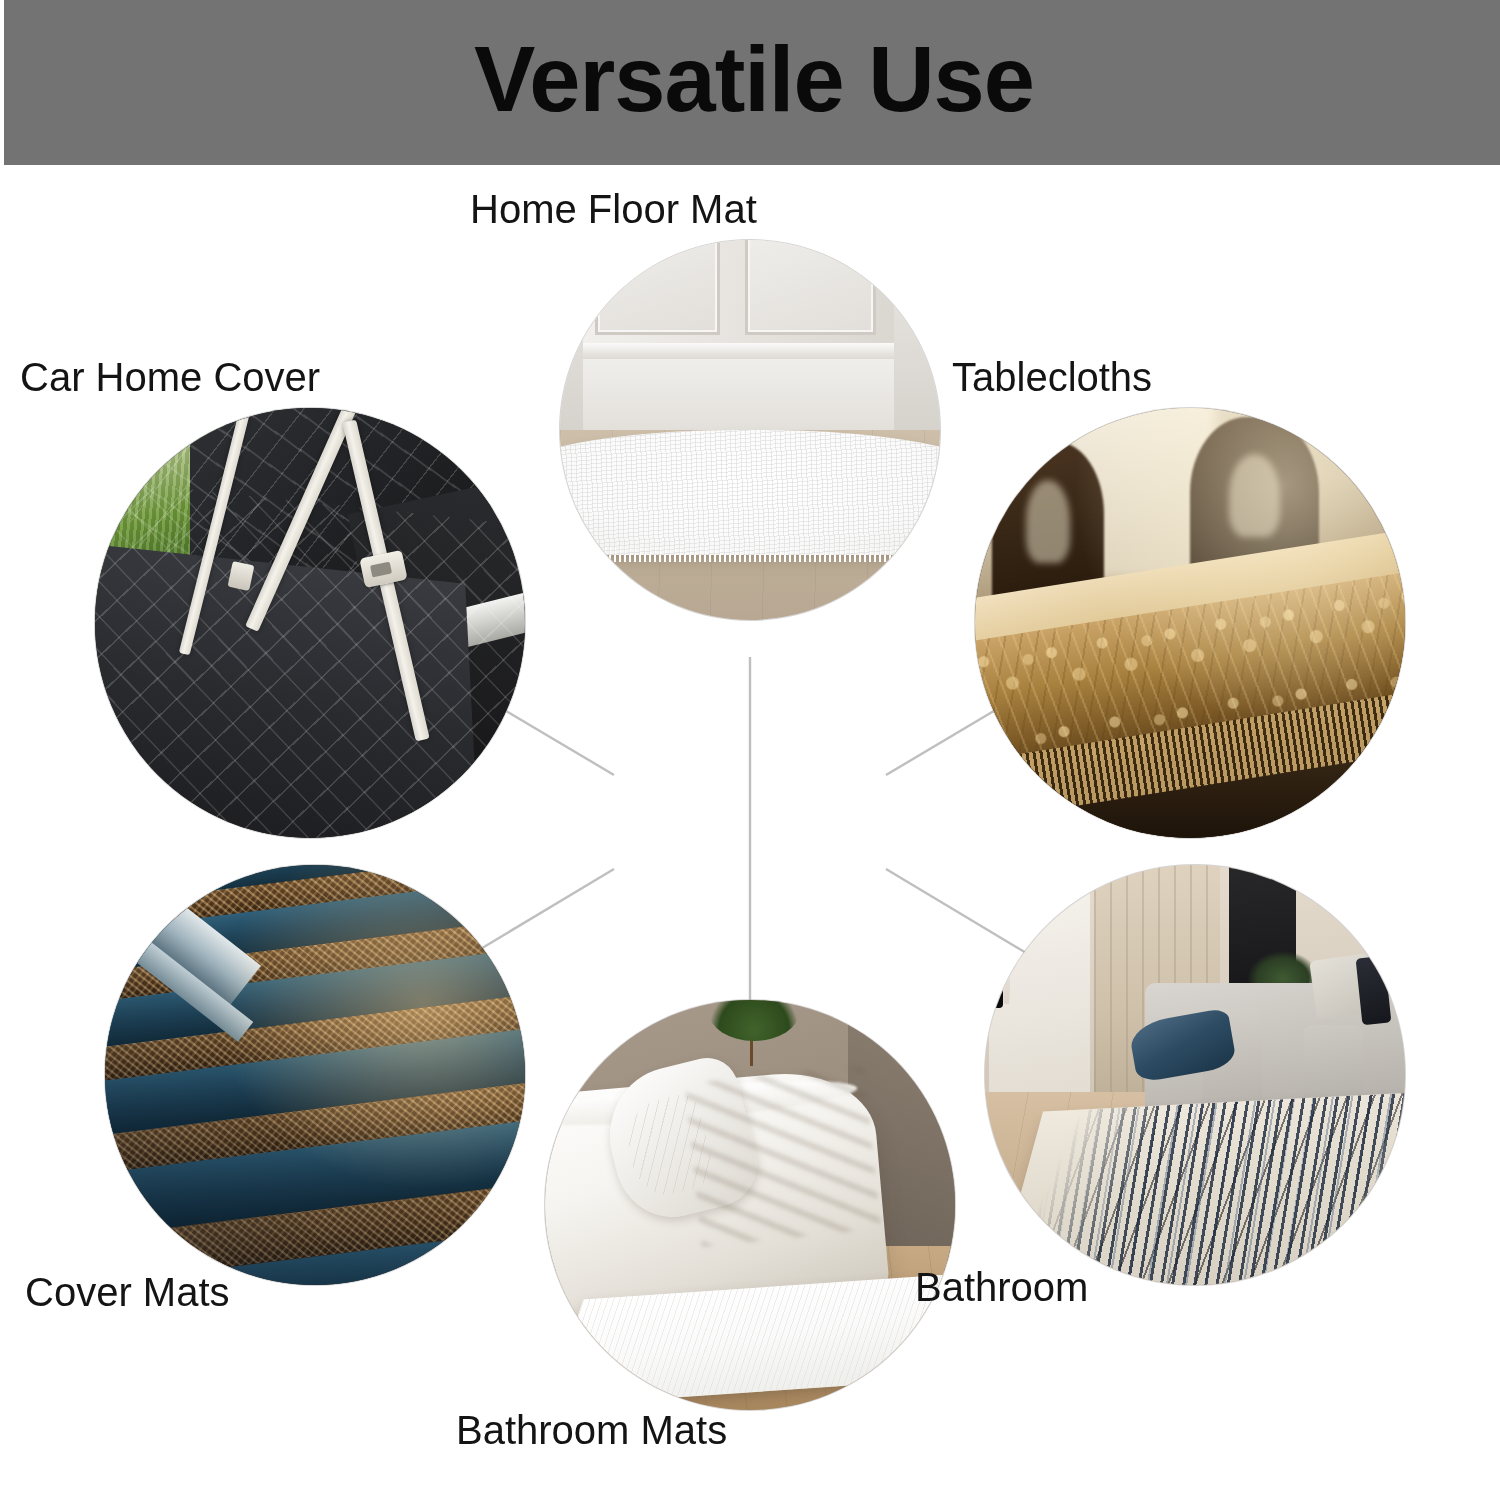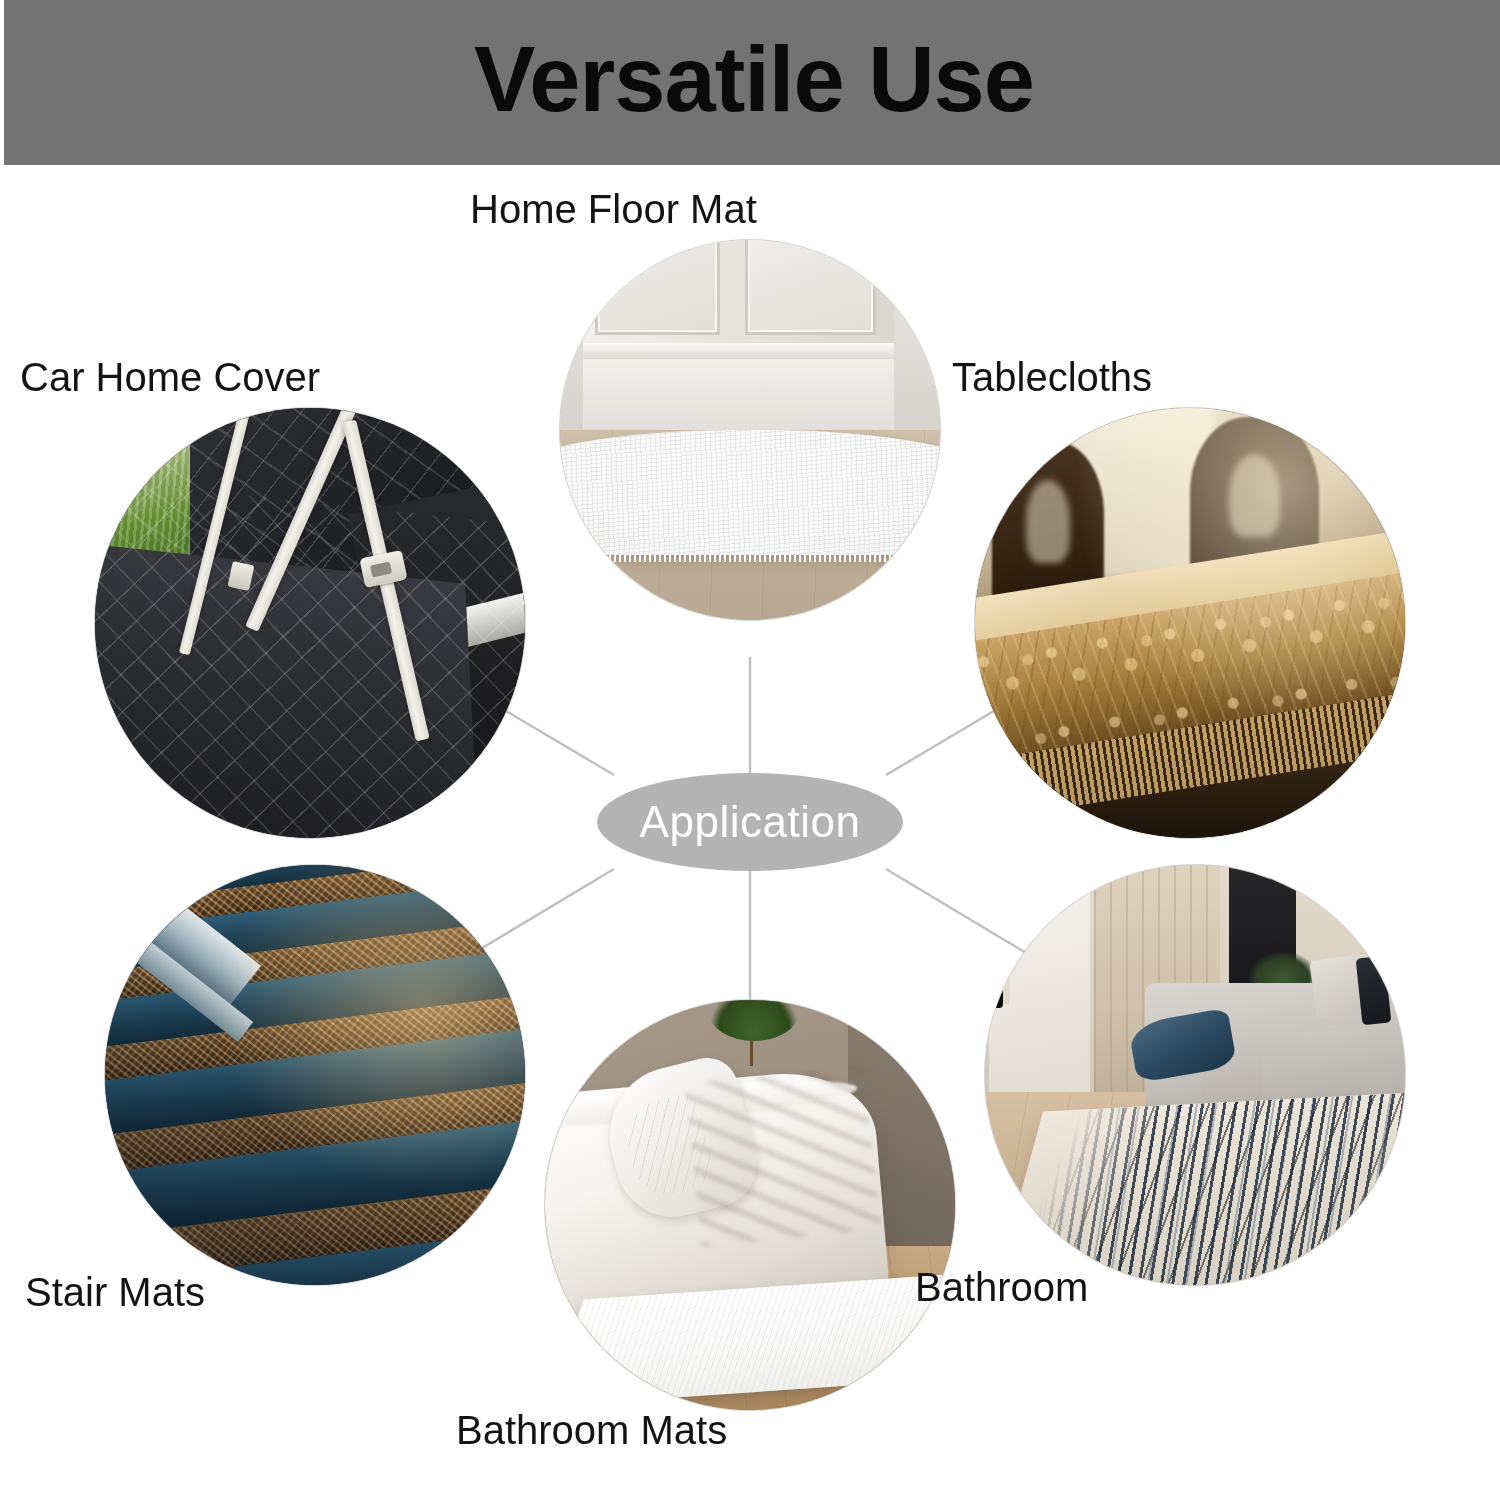--- a/index.html
+++ b/index.html
@@ -590,21 +590,21 @@
               <div class="tread"></div>
             </div>
           <div class="step s6">
               <div class="riser"></div>
             </div>
           <div class="st-rail"></div>
           <div class="st-rail2"></div>
           <div class="st-sun"></div>
         </div>
       </div>
-      <div class="node-label" style="left:25px; top:1105px;">Stair Mats</div>
+      <div class="node-label" style="left:25px; top:1105px;">Cover Mats</div>
     </div>
 
     <div class="node">
       <div class="photo ph-bath" style="left:545px; top:835px; width:410px; height:410px;">
         <div class="photo-inner">
           <div class="bt-wall"></div>
           <div class="bt-wall-right"></div>
           <div class="bt-stem"></div>
           <div class="bt-plant"></div>
           <div class="bt-floor"></div>
@@ -638,18 +638,15 @@
           <div class="cp-pillow-dark"></div>
           <div class="cp-throw"></div>
           <div class="cp-rug">
             <div class="cp-rug-pattern"></div>
           </div>
         </div>
       </div>
       <div class="node-label" style="left:915px; top:1100px;">Bathroom</div>
     </div>
 
-    <div class="center-node">
-      <span class="center-node-label">Application</span>
-    </div>
 
   </div>
 </div>
 
 </body></html>

